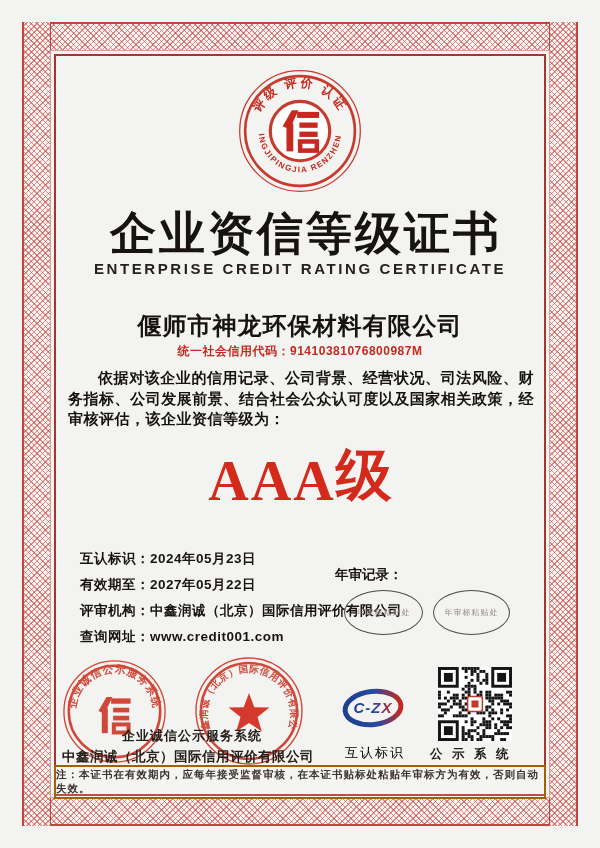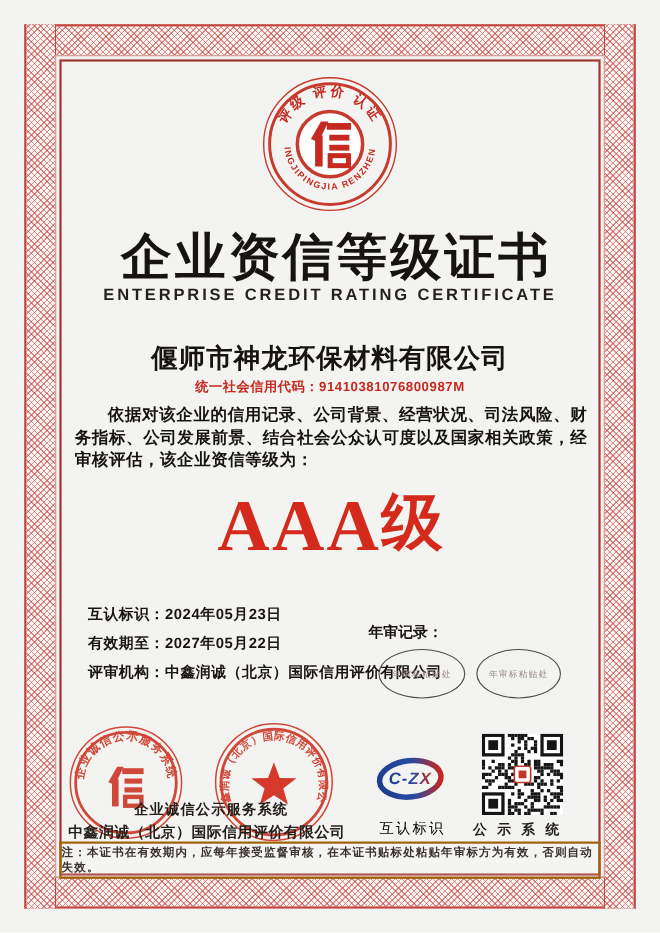--- a/index.html
+++ b/index.html
@@ -26,21 +26,21 @@
   .title{top:203px;font-size:46px;font-weight:900;letter-spacing:3px;color:#171310;font-family:"Liberation Sans",sans-serif;padding-left:12px;}
   .subtitle{top:260px;font-size:15px;font-weight:700;letter-spacing:2.6px;color:#26211e;}
   .credit-code{top:283px;right:100px;font-size:12.5px;font-weight:700;color:#c5291f;letter-spacing:.5px;}
 
   .company{top:310px;font-size:24px;font-weight:900;color:#171310;letter-spacing:1px;}
   .uscc{top:343px;font-size:12px;font-weight:700;color:#c5291f;letter-spacing:.5px;}
 
   .paragraph{left:68px;right:66px;top:368px;font-size:15px;font-weight:700;line-height:20.5px;color:#171310;text-align:justify;text-indent:2em;letter-spacing:.5px;}
 
   .rating{top:438px;color:#d32a1c;}
-  .rating .grade{font-family:"Liberation Serif",serif;font-size:66px;font-weight:900;letter-spacing:2px;}
+  .rating .grade{font-family:"Liberation Serif",serif;font-size:56px;font-weight:900;letter-spacing:2px;}
   .rating .suffix{font-family:"Liberation Sans",sans-serif;font-size:56px;font-weight:900;vertical-align:6px;}
 
   .details{left:80px;top:546px;font-size:13.5px;font-weight:700;color:#1a1410;}
   .details .row{height:26px;line-height:26px;letter-spacing:.5px;}
 
   .ar-label{left:335px;top:566px;font-size:13.5px;font-weight:700;color:#1a1410;}
   .sticker{position:absolute;border:1.5px solid #4d4a48;border-radius:50%;display:flex;align-items:center;justify-content:center;}
   .sticker span{font-size:8px;color:#9a8a86;letter-spacing:1px;}
   .sticker1{left:344px;top:590px;width:77px;height:43px;}
   .sticker2{left:433px;top:590px;width:75px;height:43px;}
@@ -109,20 +109,21 @@
   <div class="abs paragraph">依据对该企业的信用记录、公司背景、经营状况、司法风险、财务指标、公司发展前景、结合社会公众认可度以及国家相关政策，经审核评估，该企业资信等级为：</div>
 
   <div class="abs ctr rating">
     <span class="grade">AAA</span><span class="suffix">级</span>
   </div>
 
   <div class="abs details">
     <div class="row"><span>互认标识：</span><span>2024年05月23日</span></div>
     <div class="row"><span>有效期至：</span><span>2027年05月22日</span></div>
     <div class="row"><span>评审机构：</span><span>中鑫润诚（北京）国际信用评价有限公司</span></div>
+    <div class="row"><span>查询网址：</span><span>www.credit001.com</span></div>
   </div>
 
   <div class="abs ar-label">年审记录：</div>
   <div class="sticker sticker1">
       <span>年审标粘贴处</span>
     </div>
   <div class="sticker sticker2">
       <span>年审标粘贴处</span>
     </div>
 

